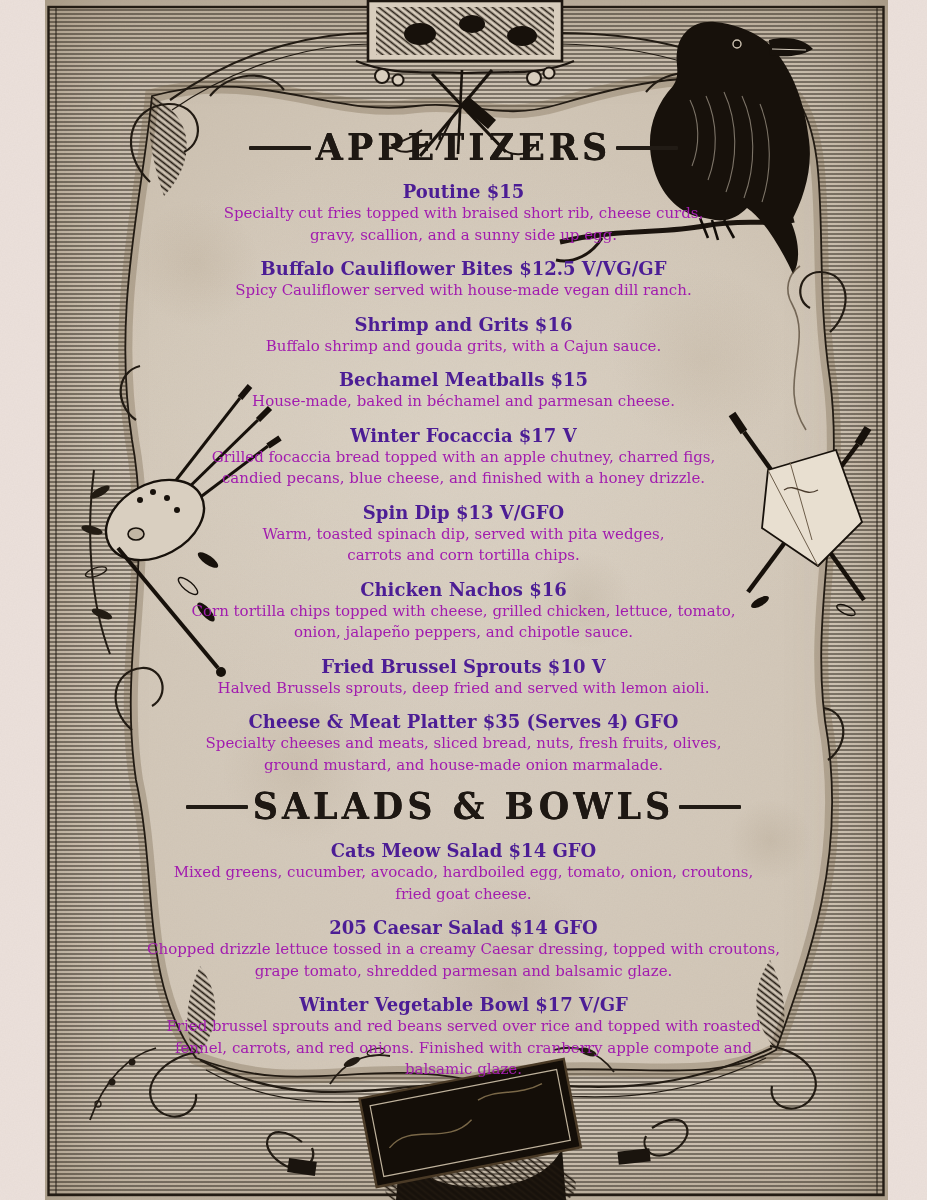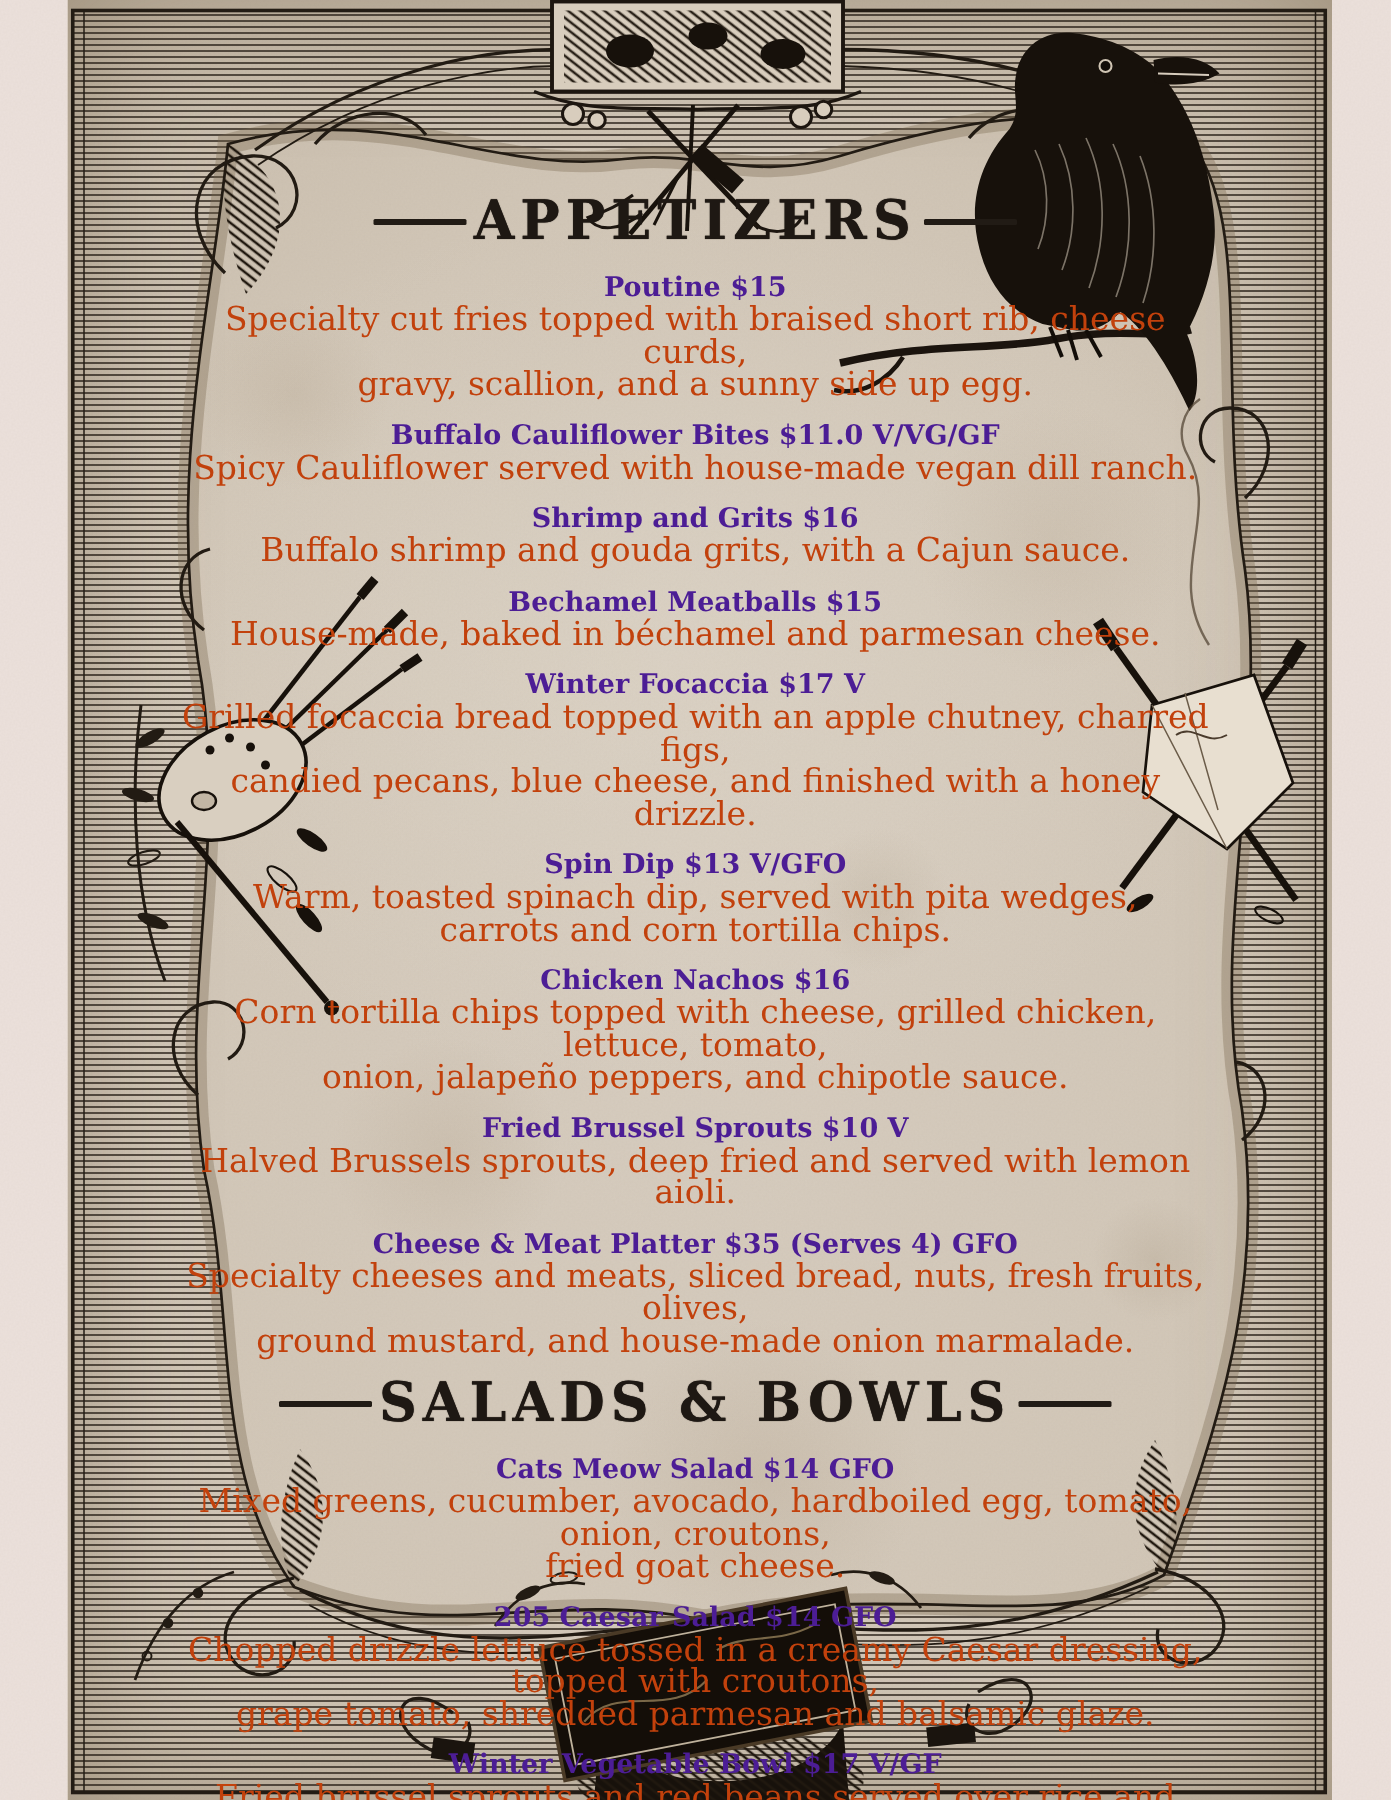--- a/index.html
+++ b/index.html
@@ -33,21 +33,21 @@
   }
   .section-title{display:flex;align-items:center;justify-content:center;gap:5px;margin:2px 0 12px 0;text-align:right;}
   .section-title .rule{width:62px;height:4px;background:#211b15;border-radius:1px;}
   .title-text{
     font-size:35px;font-weight:700;letter-spacing:4px;line-height:40px;color:#1e1813;
     transform:scaleY(1.04);text-shadow:0 0 .6px #1e1813;
   }
   .section-note{font-weight:700;font-size:18px;line-height:23px;margin:0 auto 12px auto;max-width:700px;white-space:pre-line;}
   .menu-item{margin:0 auto 11px auto;max-width:690px;}
   .item-name{font-size:18px;font-weight:700;line-height:23px;white-space:pre-line;color:#4c1d95;}
-  .item-desc{font-size:22px;line-height:21.5px;white-space:pre-line;color:#c2410c;}
+  .item-desc{font-size:15px;line-height:21.5px;white-space:pre-line;color:#a21caf;}
 </style>
 </head>
 <body>
 
 <div class="page">
   <div class="parchment"></div>
 
   <svg class="frame" viewBox="0 0 927 1200" aria-hidden="true">
     <defs>
       <pattern id="hatchH" width="4" height="4" patternUnits="userSpaceOnUse">
@@ -242,21 +242,21 @@
       </h2>
 
       <div>
     <div class="menu-item">
       <div class="item-name">Poutine $15</div>
       <div class="item-desc">Specialty cut fries topped with braised short rib, cheese curds,
 gravy, scallion, and a sunny side up egg.</div>
     </div>
 
     <div class="menu-item">
-      <div class="item-name">Buffalo Cauliflower Bites $11.0  V/VG/GF</div>
+      <div class="item-name">Buffalo Cauliflower Bites $12.5  V/VG/GF</div>
       <div class="item-desc">Spicy Cauliflower served with house-made vegan dill ranch.</div>
     </div>
 
     <div class="menu-item">
       <div class="item-name">Shrimp and Grits  $16</div>
       <div class="item-desc">Buffalo shrimp and gouda grits, with a Cajun sauce.</div>
     </div>
 
     <div class="menu-item">
       <div class="item-name">Bechamel Meatballs $15</div>

